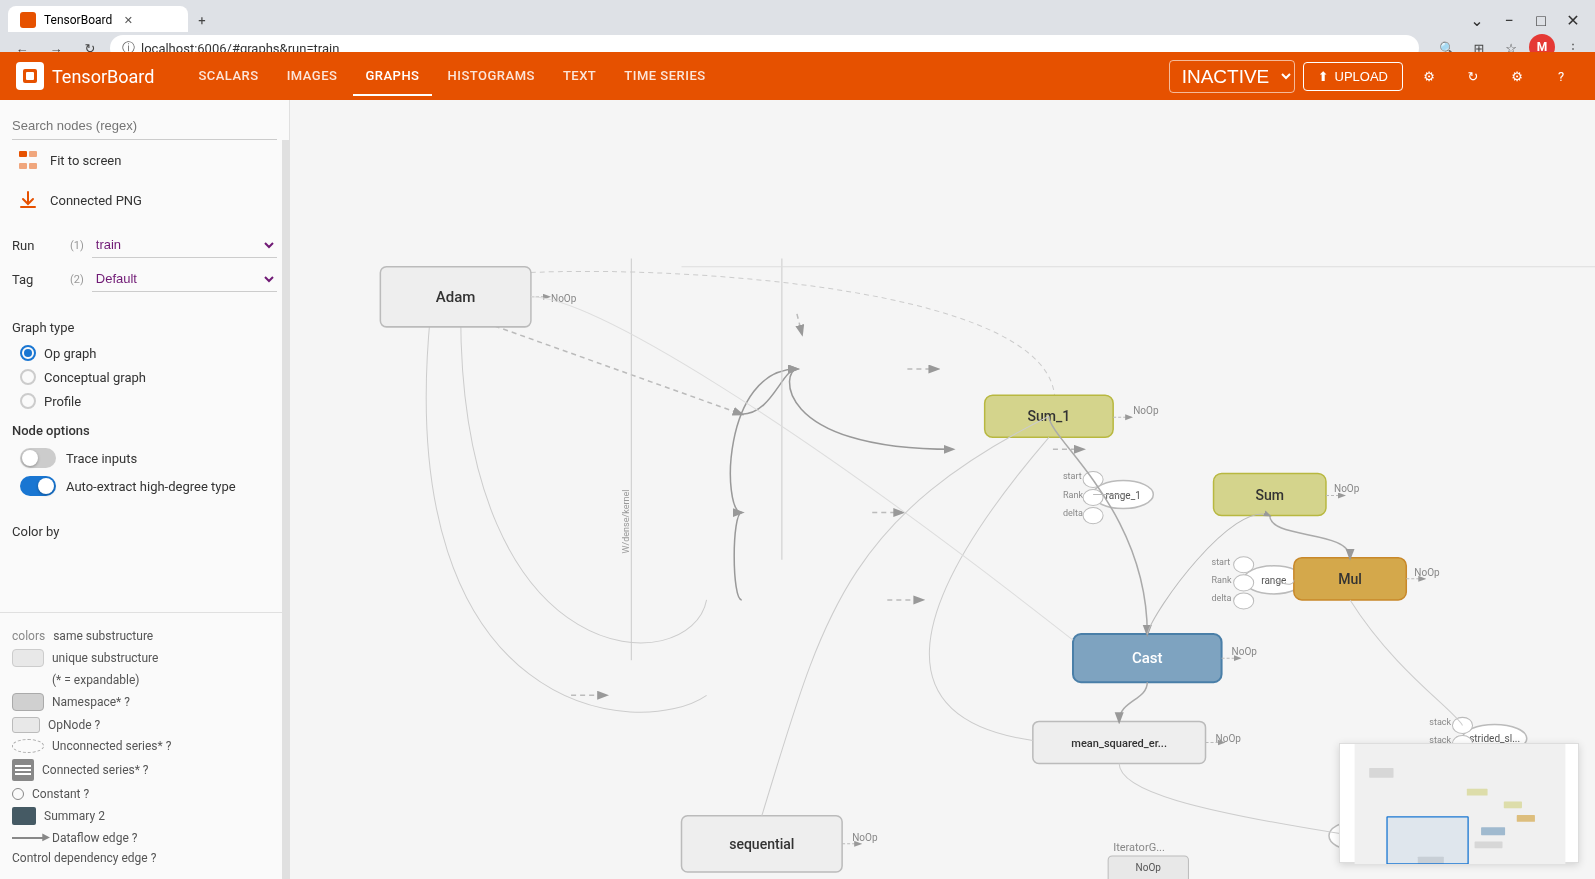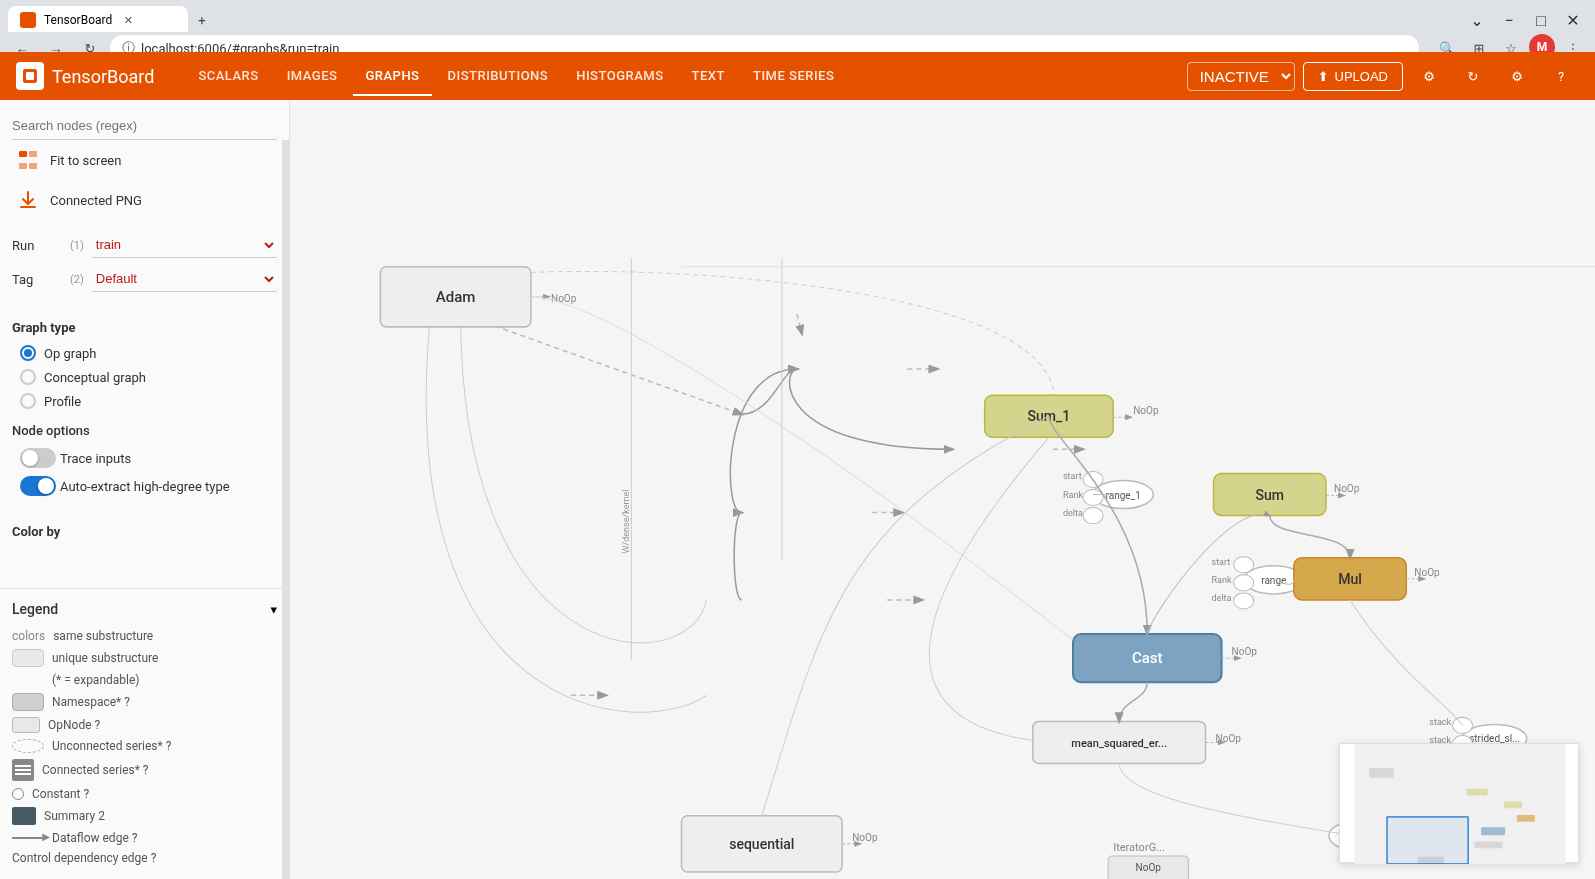--- a/index.html
+++ b/index.html
@@ -24,49 +24,49 @@
     .app { display: flex; flex-direction: column; height: calc(100vh - 52px); }
 
     
     .top-nav { background: #e65100; height: 48px; display: flex; align-items: center; padding: 0 16px; flex-shrink: 0; }
     .logo { color: #fff; font-size: 18px; font-weight: 400; margin-right: 32px; display: flex; align-items: center; gap: 8px; }
     .logo-icon { width: 28px; height: 28px; background: #fff; border-radius: 4px; display: flex; align-items: center; justify-content: center; }
     .nav-links { display: flex; gap: 4px; flex: 1; }
     .nav-link { color: rgba(255,255,255,0.85); padding: 0 12px; height: 39px; display: flex; align-items: center; font-size: 13px; font-weight: 500; cursor: pointer; letter-spacing: 0.5px; text-decoration: none; border-bottom: 2px solid transparent; }
     .nav-link.active { color: #fff; border-bottom: 2px solid #fff; }
     .nav-right { display: flex; align-items: center; gap: 8px; }
-    .inactive-select { background: transparent; border: 1px solid rgba(255,255,255,0.6); color: #fff; border-radius: 4px; padding: 4px 8px; font-size: 15px; cursor: pointer; }
+    .inactive-select { background: transparent; border: 1px solid rgba(255,255,255,0.6); color: #fff; border-radius: 4px; padding: 4px 8px; font-size: 19px; cursor: pointer; }
     .upload-btn { border: 1px solid #fff; color: #fff; background: transparent; border-radius: 4px; padding: 6px 14px; font-size: 13px; cursor: pointer; display: flex; align-items: center; gap: 6px; }
     .icon-btn { width: 36px; height: 36px; border-radius: 50%; display: flex; align-items: center; justify-content: center; cursor: pointer; color: #fff; }
 
     
     .main-content { display: flex; flex: 1; overflow: hidden; }
 
     
     .sidebar { width: 290px; flex-shrink: 0; background: #fafafa; border-right: 1px solid #e0e0e0; overflow-y: auto; display: flex; flex-direction: column; }
     .sidebar-inner { padding: 12px; flex: 1; }
     .search-input { width: 100%; border: none; border-bottom: 1px solid #ccc; padding: 6px 0; font-size: 13px; background: transparent; outline: none; color: #333; margin-bottom: 0; }
     .sidebar-action { display: flex; align-items: center; gap: 10px; padding: 8px 4px; cursor: pointer; color: #333; font-size: 13px; }
     .action-icon { width: 24px; height: 24px; display: flex; align-items: center; justify-content: center; }
 
     .select-row { display: flex; align-items: center; gap: 8px; margin-bottom: 8px; }
     .select-label { font-size: 13px; color: #333; min-width: 50px; }
     .select-num { font-size: 11px; color: #999; }
-    .sidebar-select { flex: 1; border: none; border-bottom: 1px solid #ccc; background: transparent; font-size: 13px; padding: 4px 0; outline: none; color: #b91c1c; cursor: pointer; }
-
-    .section-title { font-size: 13px; color: #333; font-weight: 700; margin-bottom: 8px; margin-top: 12px; }
+    .sidebar-select { flex: 1; border: none; border-bottom: 1px solid #ccc; background: transparent; font-size: 13px; padding: 4px 0; outline: none; color: #701a75; cursor: pointer; }
+
+    .section-title { font-size: 13px; color: #333; font-weight: 400; margin-bottom: 8px; margin-top: 12px; }
 
     .radio-group { display: flex; flex-direction: column; gap: 4px; margin-left: 8px; margin-bottom: 12px; }
     .radio-item { display: flex; align-items: center; gap: 8px; cursor: pointer; font-size: 13px; color: #333; padding: 2px 0; }
     .radio-dot { width: 16px; height: 16px; border-radius: 50%; border: 2px solid #ccc; display: flex; align-items: center; justify-content: center; }
     .radio-dot.checked { border-color: #1976d2; }
     .radio-dot.checked::after { content: ''; width: 8px; height: 8px; border-radius: 50%; background: #1976d2; }
 
     .node-options-title { font-size: 13px; color: #333; font-weight: 500; margin-bottom: 10px; margin-top: 4px; }
-    .toggle-row { display: flex; align-items: center; gap: 4px; margin-bottom: 8px; margin-left: 8px; }
+    .toggle-row { display: flex; align-items: center; gap: 10px; margin-bottom: 8px; margin-left: 8px; }
     .toggle { width: 36px; height: 20px; border-radius: 10px; background: #ccc; position: relative; cursor: pointer; flex-shrink: 0; }
     .toggle.on { background: #1976d2; }
     .toggle::after { content: ''; width: 16px; height: 16px; border-radius: 50%; background: #fff; position: absolute; top: 2px; left: 2px; transition: left 0.2s; box-shadow: 0 1px 3px rgba(0,0,0,0.3); }
     .toggle.on::after { left: 18px; }
     .toggle-label { font-size: 13px; color: #333; }
 
     
     .legend-section { border-top: 1px solid #e0e0e0; padding: 8px 12px; }
     .legend-header { display: flex; align-items: center; justify-content: space-between; cursor: pointer; padding: 4px 0; }
     .legend-title { font-size: 14px; font-weight: 500; color: #333; }
@@ -138,21 +138,20 @@
             <rect x="3" y="3" width="14" height="14" rx="2" fill="#e65100"></rect>
             <rect x="6" y="6" width="8" height="8" rx="1" fill="#fff"></rect>
           </svg>
       </div>
       <span>TensorBoard</span>
     </div>
     <div class="nav-links">
       <a class="nav-link">SCALARS</a>
       <a class="nav-link">IMAGES</a>
       <a class="nav-link active">GRAPHS</a>
-      <a class="nav-link">DISTRIBUTIONS</a>
       <a class="nav-link">HISTOGRAMS</a>
       <a class="nav-link">TEXT</a>
       <a class="nav-link">TIME SERIES</a>
     </div>
     <div class="nav-right">
       <select class="inactive-select">
         <option>INACTIVE</option>
       </select>
       <button class="upload-btn">
         <span>⬆</span>
@@ -242,24 +241,20 @@
           <div class="toggle on"></div>
           <span class="toggle-label">Auto-extract high-degree type</span>
         </div>
 
         <div style="height:8px;"></div>
         <div class="section-title">Color by</div>
 
       </div>
 
       <div class="legend-section">
-        <div class="legend-header">
-          <span class="legend-title">Legend</span>
-          <span>▾</span>
-        </div>
         <div class="legend-items">
           <div class="legend-row">
             <span style="color:#888;font-size:12px;">colors</span>
             <span>same substructure</span>
           </div>
           <div class="legend-row">
             <div class="legend-shape">
                 <div class="rect-shape"></div>
               </div>
             <span>unique substructure</span>

